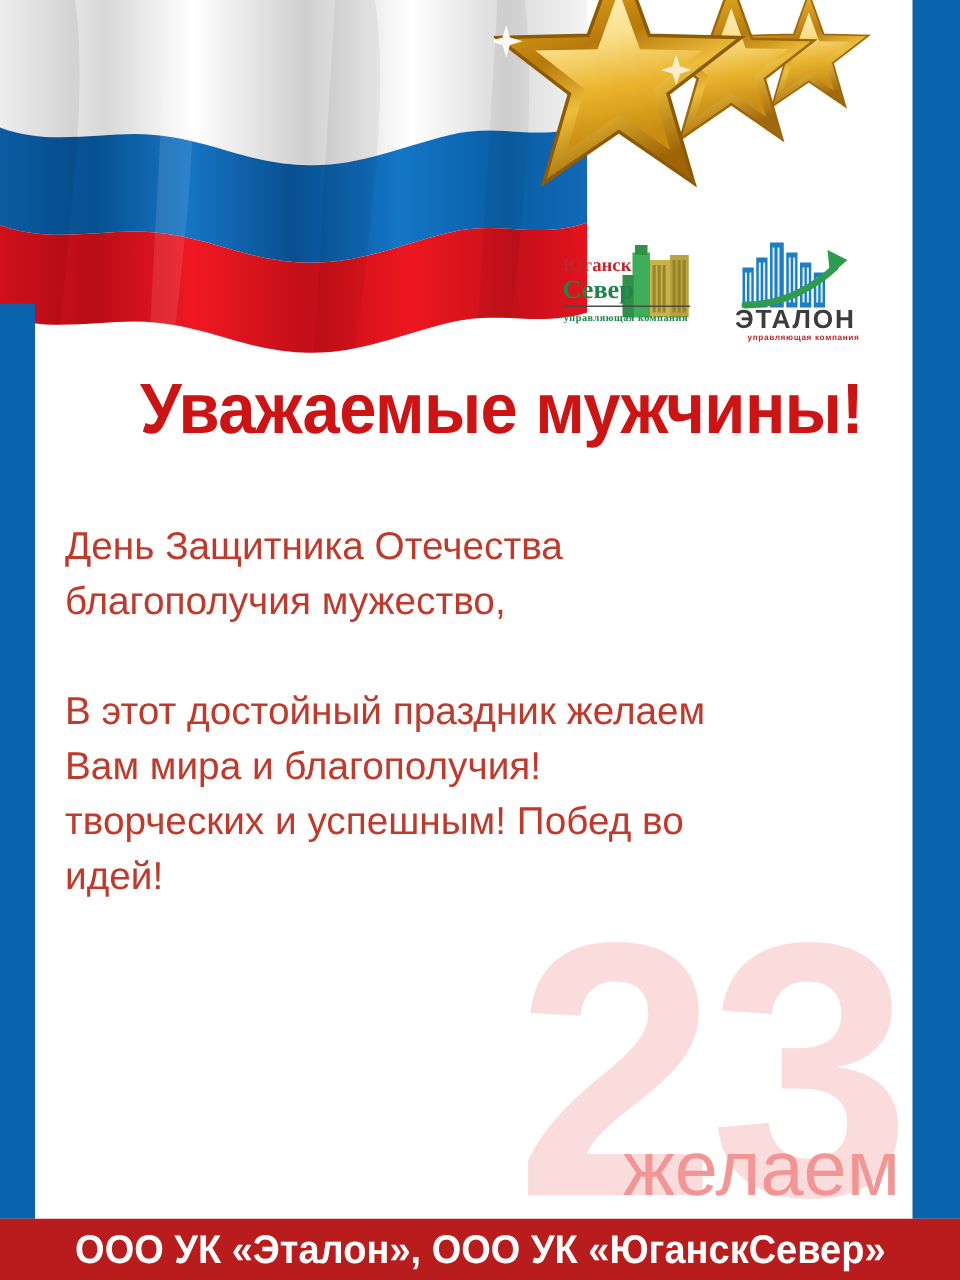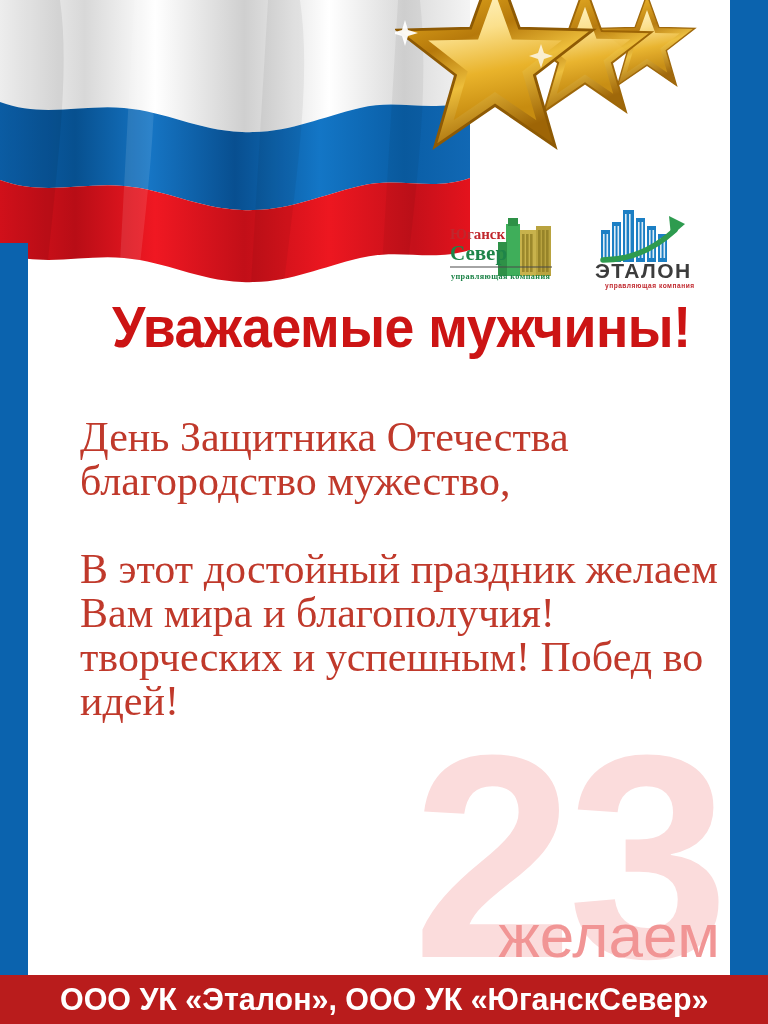--- a/index.html
+++ b/index.html
@@ -58,26 +58,26 @@
     width: 330px;
     height: 210px;
     z-index: 20;
   }
   .stars-wrap svg { display: block; width: 100%; height: 100%; }
 
   
   .logos {
     position: absolute;
     left: 448px;
-    top: 200px;
+    top: 184px;
     width: 268px;
     height: 92px;
     display: flex;
-    align-items: flex-end;
-    gap: 25px;
+    align-items: center;
+    gap: 18px;
     z-index: 30;
   }
   .logo-ugansk { width: 118px; height: 80px; }
   .logo-etalon { width: 122px; height: 92px; }
   .logos svg { display: block; width: 100%; height: 100%; }
 
   
   .watermark {
     position: absolute;
     left: 0;
@@ -124,27 +124,27 @@
     color: #CC1414;
     letter-spacing: -0.5px;
     transform: scaleX(0.94);
     transform-origin: left center;
     white-space: nowrap;
   }
 
   
   .body-text {
     position: absolute;
-    left: 80px;
+    left: 52px;
     top: 415px;
     width: 645px;
     z-index: 35;
     color: #C0392B;
-    font-family: Liberation Serif, serif;
-    font-size: 42px;
+    font-family: Liberation Sans, sans-serif;
+    font-size: 31px;
     line-height: 44px;
     font-weight: normal;
   }
   .para { margin: 0; }
   .para-gap { height: 44px; }
   .line { display: block; white-space: nowrap; }
 
   
   .footer {
     position: absolute;
@@ -339,21 +339,21 @@
   </div>
 
   <div class="border-left"></div>
   <div class="border-right"></div>
 
   <div class="title">Уважаемые мужчины!</div>
 
   <div class="body-text">
     <p class="para">
       <span class="line">День Защитника Отечества</span>
-      <span class="line">благородство мужество,</span>
+      <span class="line">благополучия мужество,</span>
     </p>
     <div class="para-gap"></div>
     <p class="para">
       <span class="line">В этот достойный праздник желаем</span>
       <span class="line">Вам мира и благополучия!</span>
       <span class="line">творческих и успешным! Побед во</span>
       <span class="line">идей!</span>
     </p>
   </div>
 

